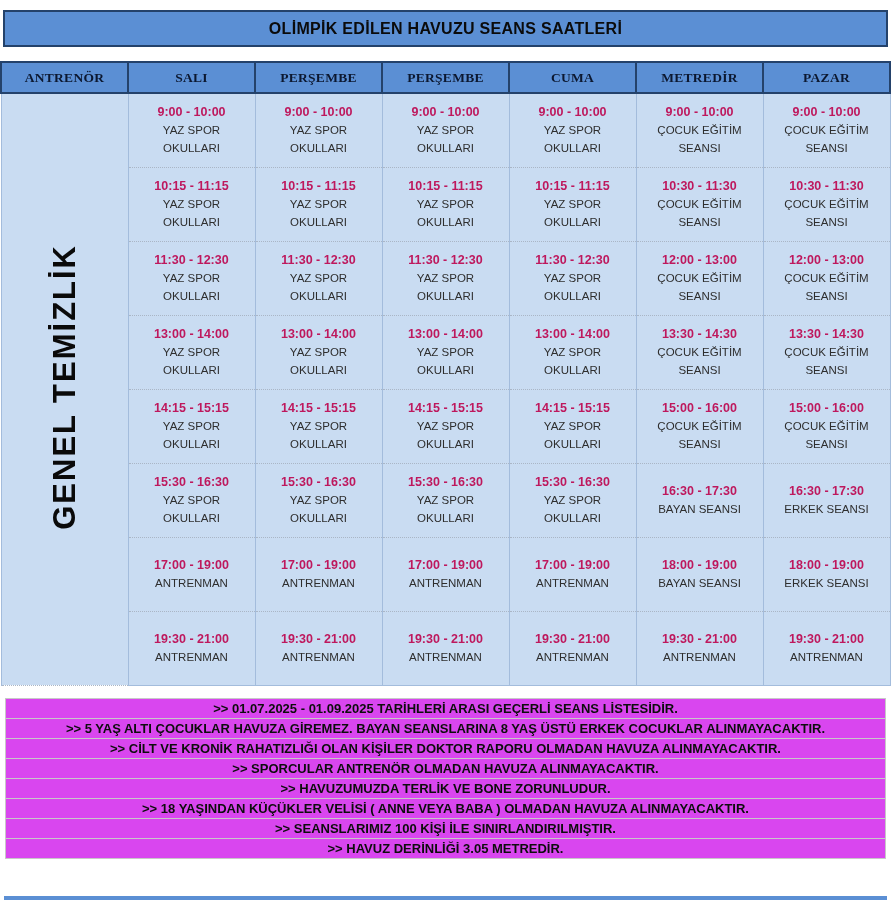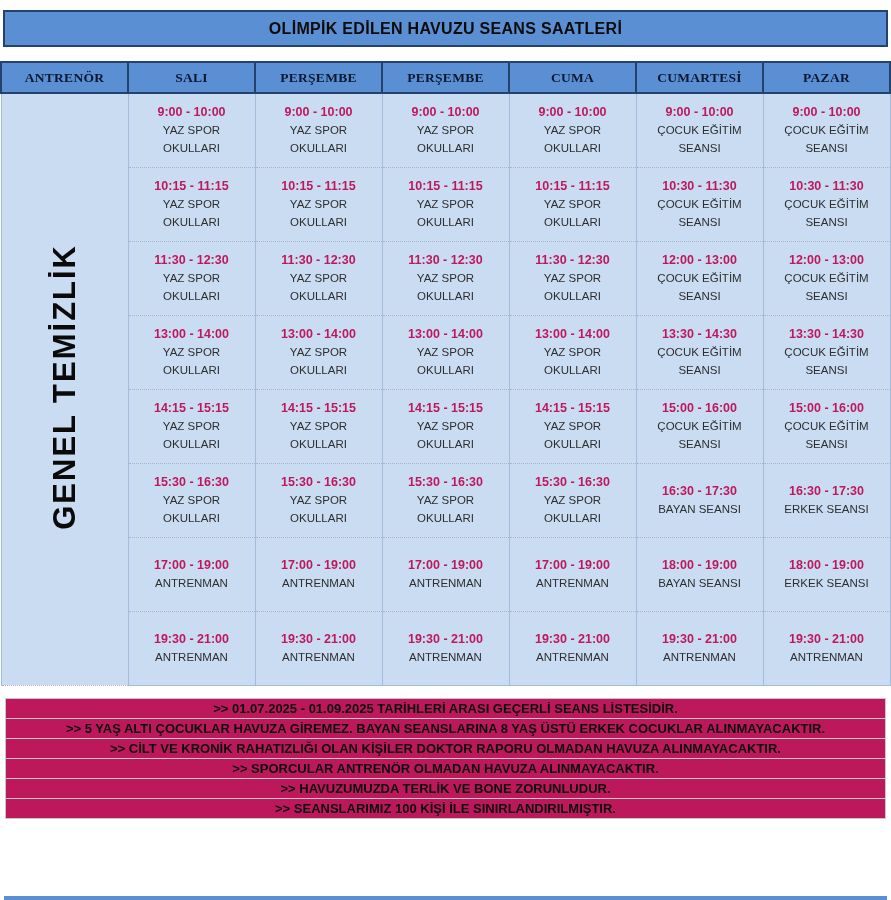--- a/index.html
+++ b/index.html
@@ -58,21 +58,21 @@
     transform:rotate(180deg);
     font-weight:bold;font-size:31px;color:#0a0a0a;
     letter-spacing:2px;
     font-family:"Liberation Sans", sans-serif;
   }
   .cell-time{font-weight:bold;font-size:12.5px;color:#be185d;line-height:1.6;}
   .cell-label{font-size:11.5px;color:#2e2e2e;line-height:1.55;}
 
   .notes{margin:13px 5px 0 5px;}
   .note{
-    background:#be185d;
+    background:#d946ef;
     border:1px solid var(--note-border);
     margin-top:-1px;
     height:21px;
     display:flex;align-items:center;justify-content:center;
     font-weight:bold;font-size:13px;color:#0d0d0d;
     white-space:nowrap;
   }
   .bottom-strip{
     position:absolute;bottom:0;left:4px;right:4px;height:4px;
     background:var(--header-blue);
@@ -86,21 +86,21 @@
   <div class="title-bar">OLİMPİK EDİLEN HAVUZU SEANS SAATLERİ</div>
 
   <table class="schedule">
     <thead>
       <tr>
         <th>ANTRENÖR</th>
         <th>SALI</th>
         <th>PERŞEMBE</th>
         <th>PERŞEMBE</th>
         <th>CUMA</th>
-        <th>CUMARTESİ</th>
+        <th>METREDİR</th>
         <th>PAZAR</th>
       </tr>
     </thead>
     <tbody id="schedule-body">
         <tr>
           <td class="monday-cell" rowspan="8"><span class="monday-label">GENEL TEMİZLİK</span></td>
           <td>
             <div class="cell-time">9:00 - 10:00</div>
             <div class="cell-label">YAZ SPOR OKULLARI</div>
           </td>
@@ -309,17 +309,19 @@
         </tr>
       </tbody>
   </table>
 
   <div class="notes" id="notes">
       <div class="note">&gt;&gt; 01.07.2025 - 01.09.2025 TARİHLERİ ARASI GEÇERLİ SEANS LİSTESİDİR.</div>
       <div class="note">&gt;&gt;  5 YAŞ ALTI ÇOCUKLAR HAVUZA GİREMEZ. BAYAN SEANSLARINA 8 YAŞ ÜSTÜ ERKEK COCUKLAR ALINMAYACAKTIR.</div>
       <div class="note">&gt;&gt;  CİLT VE KRONİK RAHATIZLIĞI OLAN KİŞİLER DOKTOR RAPORU OLMADAN HAVUZA ALINMAYACAKTIR.</div>
       <div class="note">&gt;&gt;  SPORCULAR ANTRENÖR OLMADAN HAVUZA ALINMAYACAKTIR.</div>
       <div class="note">&gt;&gt;  HAVUZUMUZDA TERLİK VE BONE ZORUNLUDUR.</div>
+      <div class="note">&gt;&gt;  18 YAŞINDAN KÜÇÜKLER VELİSİ ( ANNE VEYA BABA ) OLMADAN HAVUZA ALINMAYACAKTIR.</div>
       <div class="note">&gt;&gt; SEANSLARIMIZ 100 KİŞİ İLE SINIRLANDIRILMIŞTIR.</div>
+      <div class="note">&gt;&gt; HAVUZ DERİNLİĞİ 3.05 METREDİR.</div>
     </div>
 
   <div class="bottom-strip"></div>
 </div>
 
 </body></html>

